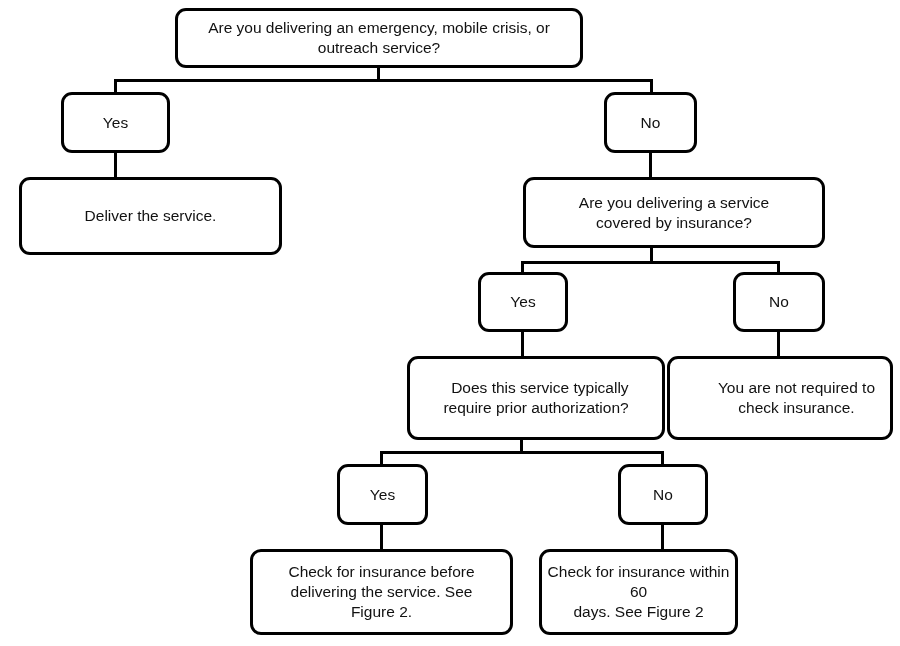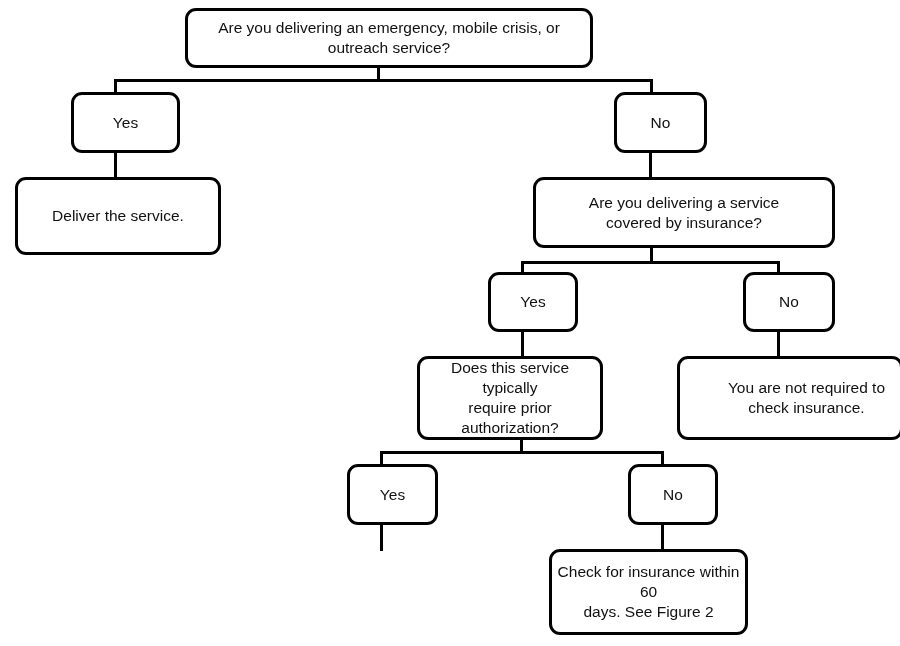--- a/index.html
+++ b/index.html
@@ -24,36 +24,35 @@
     border-radius: 11px;
     display: flex;
     align-items: center;
     justify-content: center;
     text-align: center;
     font-size: 15.5px;
     line-height: 20px;
     white-space: pre-line;
     padding: 2px 5px;
     z-index: 2;
-    margin-left: 10px;
   }
   .edge {
     position: absolute;
     background: #000000;
     z-index: 1;
   }
   
   .n-q1      { left:175px; top:8px;   width:408px; height:60px; }
   .n-yes1    { left:61px;  top:92px;  width:109px; height:61px; }
   .n-no1     { left:604px; top:92px;  width:93px;  height:61px; }
-  .n-deliver { left:5px;   top:177px; width:206px; height:78px; }
+  .n-deliver { left:19px;   top:177px; width:263px; height:78px; }
   .n-q2      { left:523px; top:177px; width:302px; height:71px; }
   .n-yes2    { left:478px; top:272px; width:90px;  height:60px; }
   .n-no2     { left:733px; top:272px; width:92px;  height:60px; }
-  .n-q3      { left:407px; top:356px; width:186px; height:84px; }
+  .n-q3      { left:407px; top:356px; width:258px; height:84px;text-align:right; }
   .n-notreq  { left:667px; top:356px; width:226px; height:84px;padding-left:38px; }
   .n-yes3    { left:337px; top:464px; width:91px;  height:61px; }
   .n-no3     { left:618px; top:464px; width:90px;  height:61px; }
   .n-before  { left:250px; top:549px; width:263px; height:86px; }
   .n-within  { left:539px; top:549px; width:199px; height:86px; }
 </style>
 </head>
 <body>
 
 <div class="canvas">
@@ -90,16 +89,19 @@
   <div class="node n-q2">Are you delivering a service
 covered by insurance?</div>
   <div class="node n-yes2">Yes</div>
   <div class="node n-no2">No</div>
   <div class="node n-q3">Does this service typically
 require prior authorization?</div>
   <div class="node n-notreq">You are not required to
 check insurance.</div>
   <div class="node n-yes3">Yes</div>
   <div class="node n-no3">No</div>
+  <div class="node n-before">Check for insurance before
+delivering the service. See
+Figure 2.</div>
   <div class="node n-within">Check for insurance within 60
 days. See Figure 2</div>
 
 </div>
 
 </body></html>

